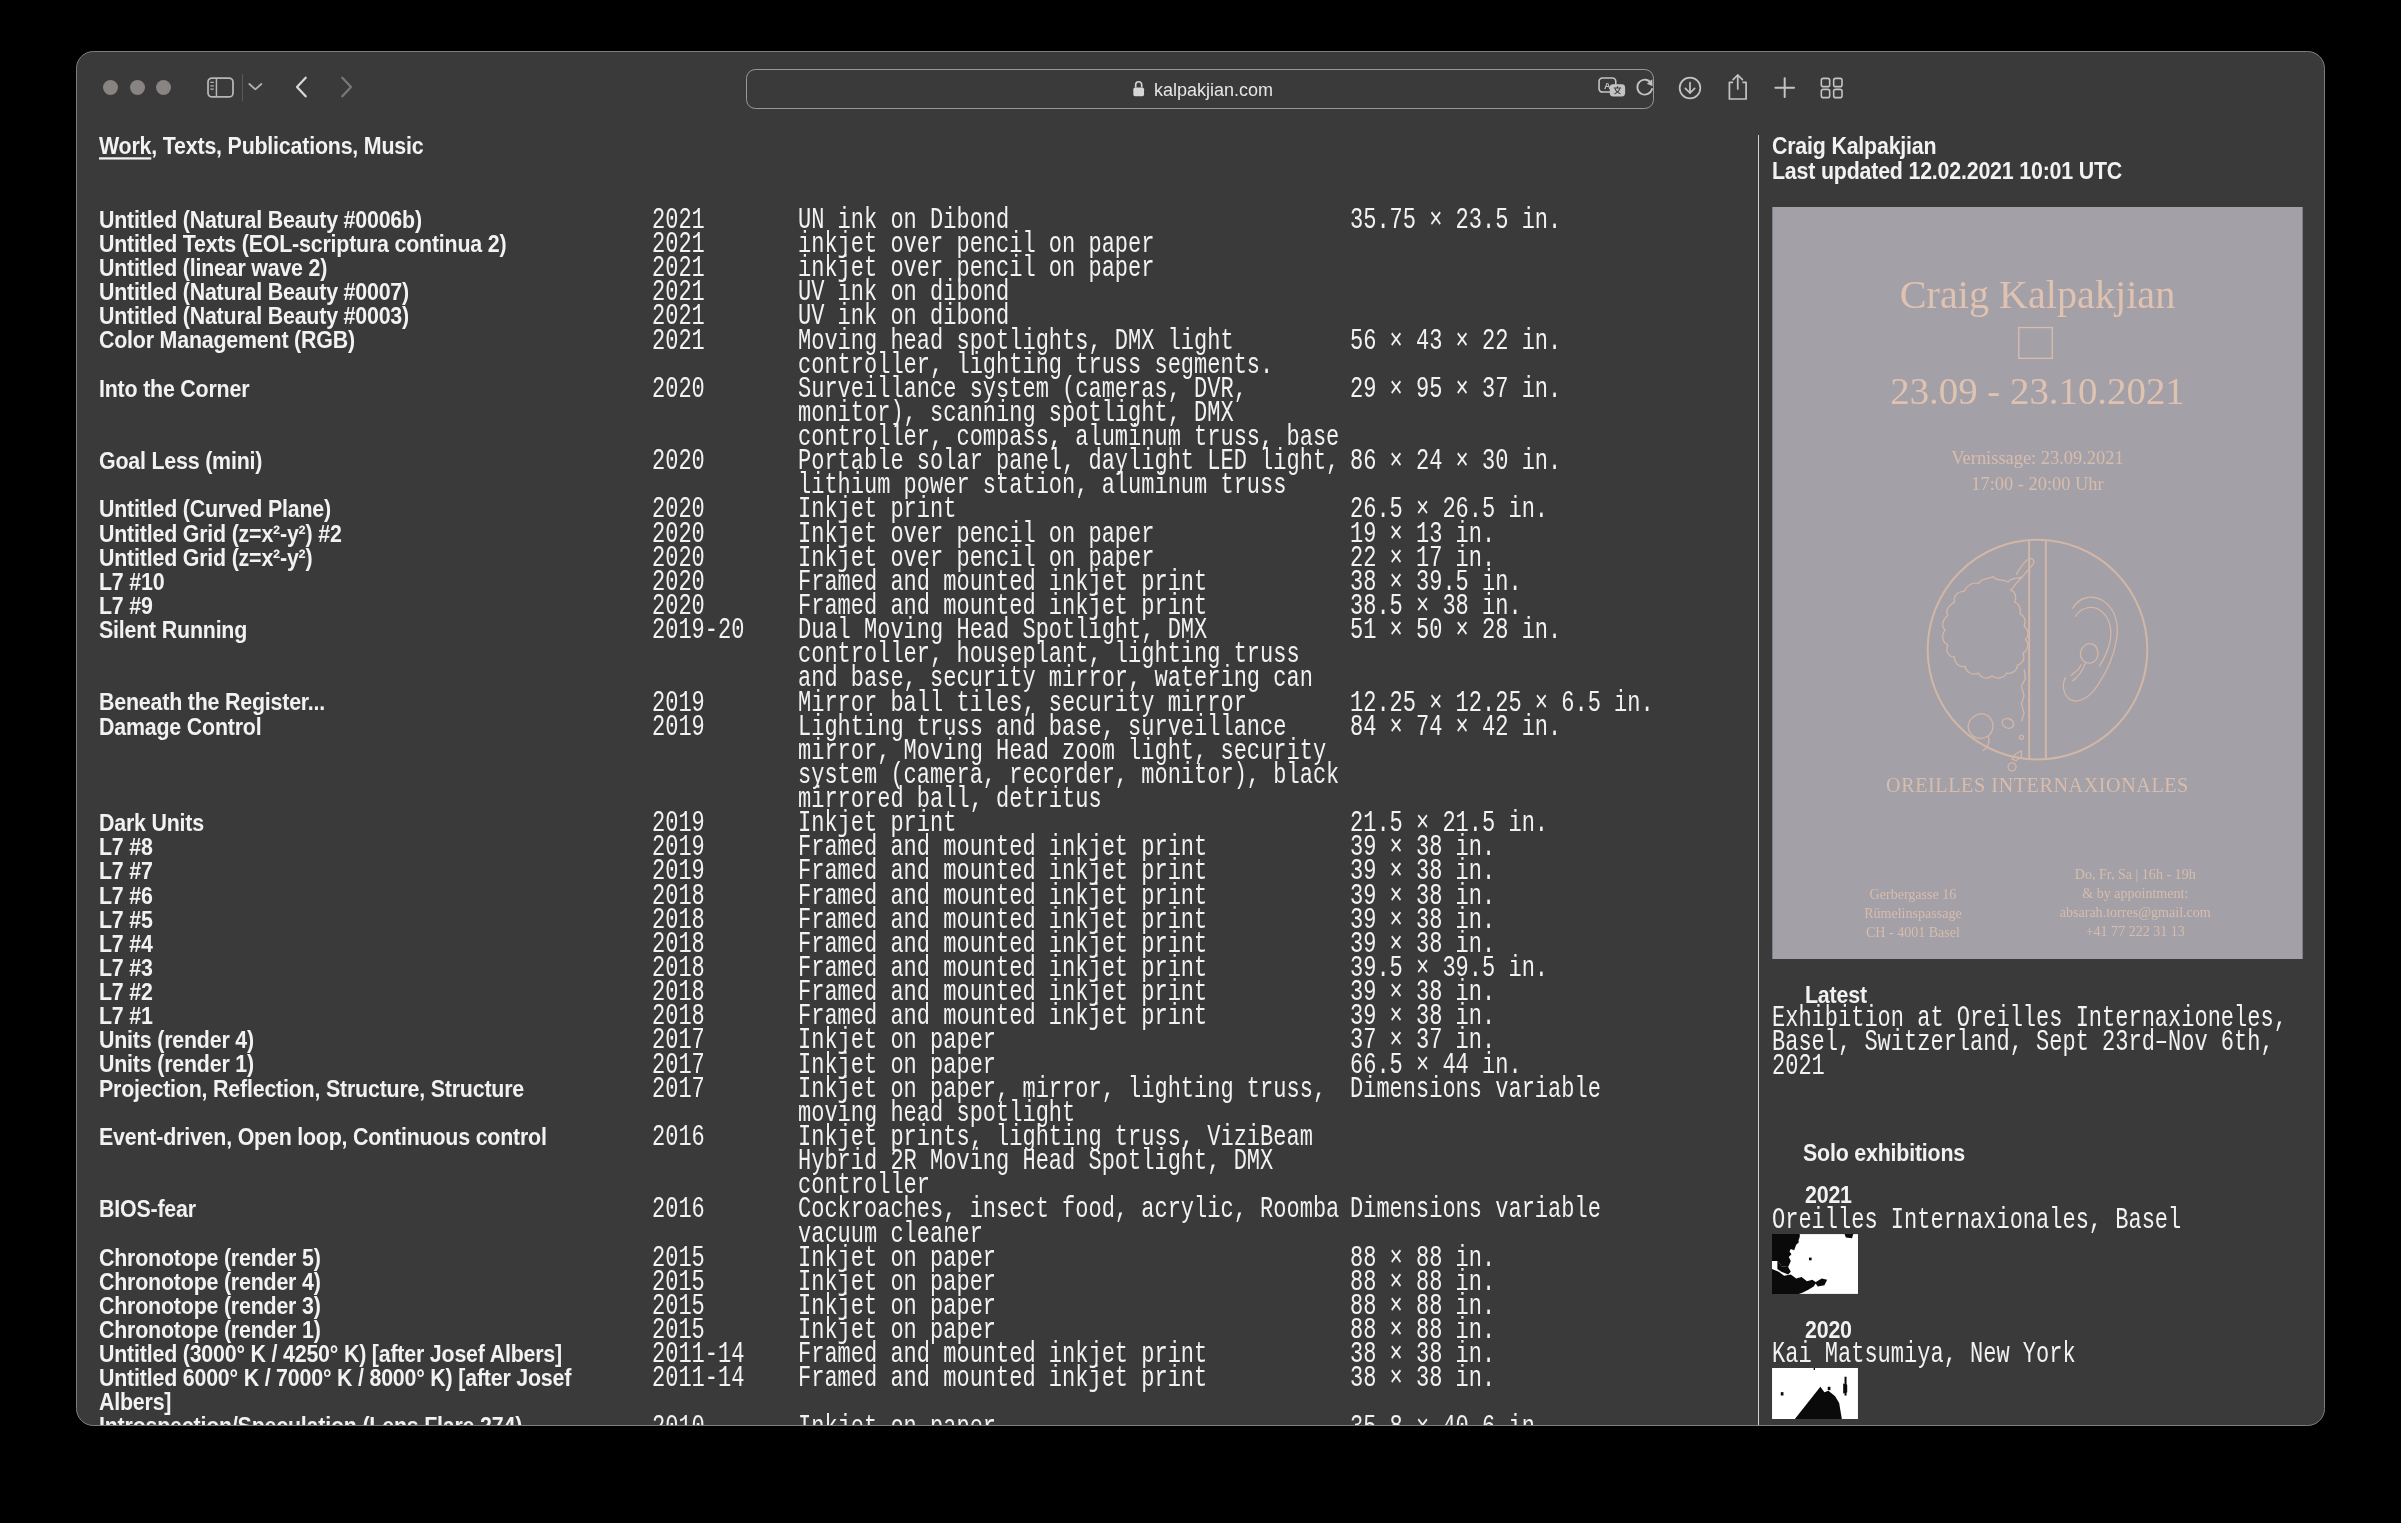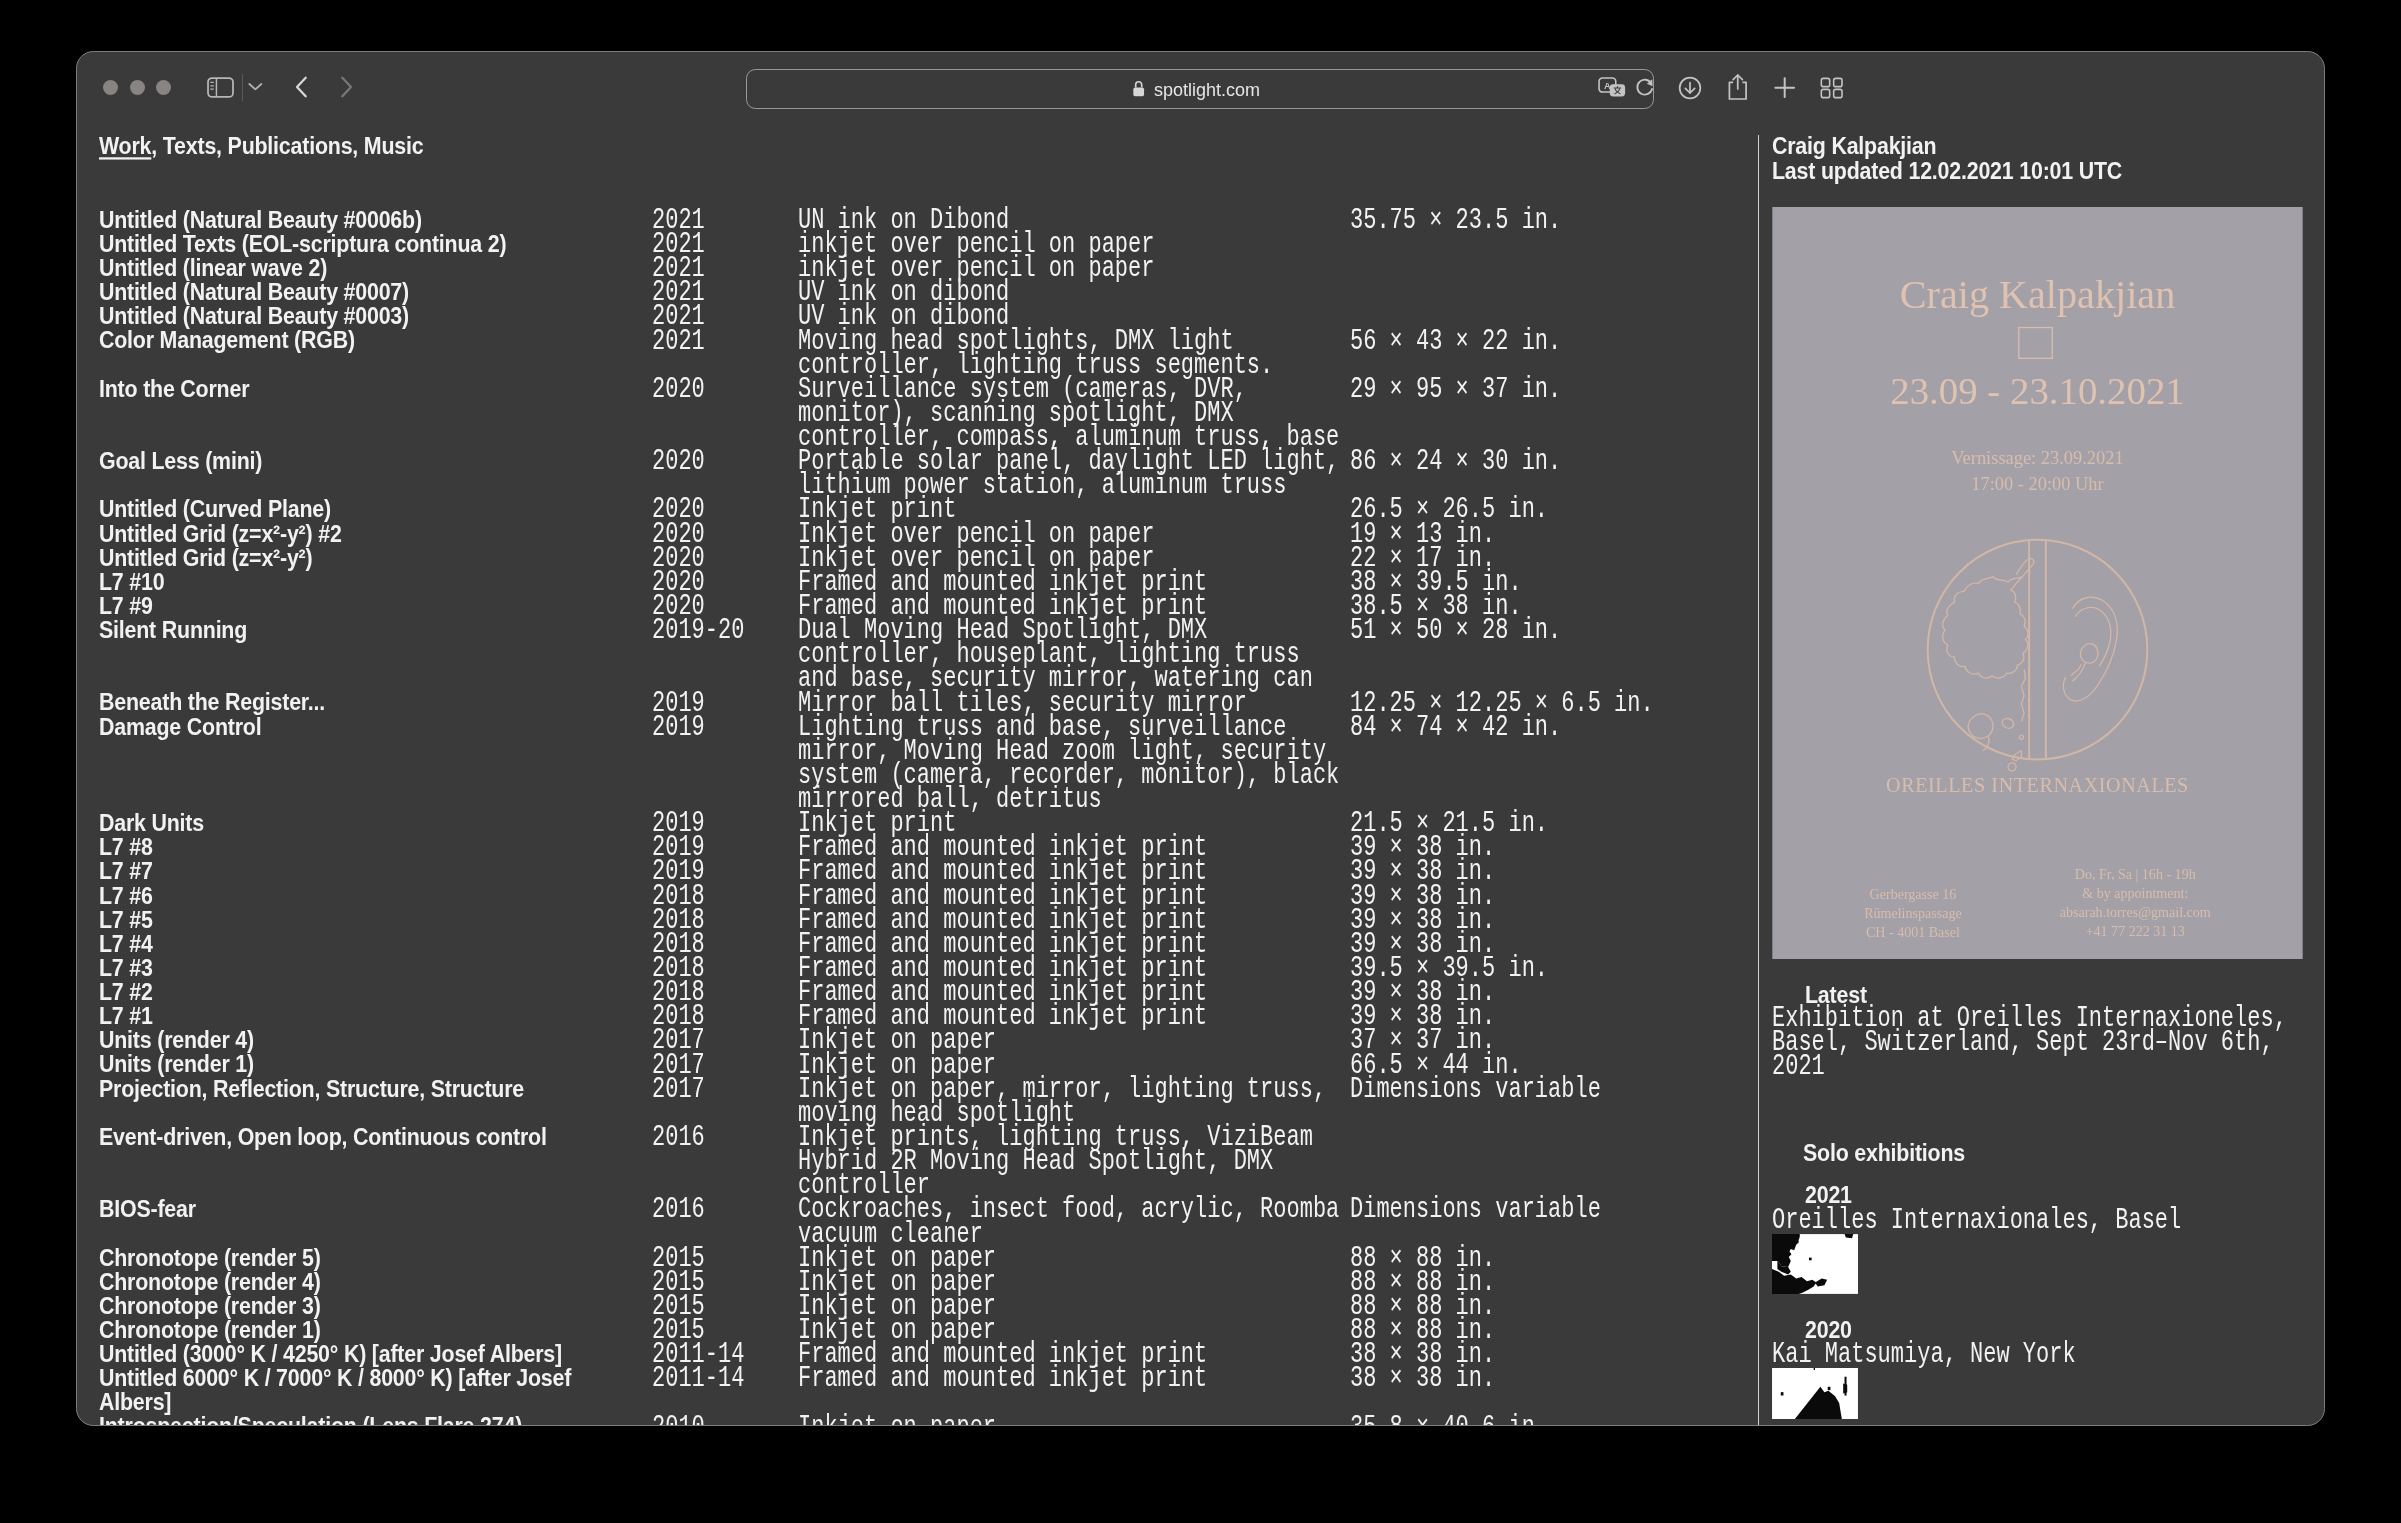--- a/index.html
+++ b/index.html
@@ -41,21 +41,21 @@
 <polyline points="19,4 6,18 19,32" fill="none" stroke="#d7d7d9" stroke-width="3.4" stroke-linecap="round" stroke-linejoin="round"></polyline>
 </svg>
 <svg class="ico" style="left:262px;top:23px" width="16" height="24" viewBox="0 0 24 36">
 <polyline points="5,4 18,18 5,32" fill="none" stroke="#77777a" stroke-width="3.4" stroke-linecap="round" stroke-linejoin="round"></polyline>
 </svg>
 <div class="urlbar"></div>
 <svg class="ico" style="left:1055px;top:28px" width="13.4" height="19" viewBox="0 0 20 28">
 <rect x="2" y="11" width="16" height="13" rx="2.5" fill="#d6d6d8"></rect>
 <path d="M5.5,11 v-4 a4.5,4.5 0 0 1 9,0 v4" fill="none" stroke="#d6d6d8" stroke-width="2.4"></path>
 </svg>
-<div class="urltext">spotlight.com</div>
+<div class="urltext">kalpakjian.com</div>
 <svg class="ico" style="left:1521px;top:25px" width="29.5" height="21.4" viewBox="0 0 44 32">
 <rect x="1.5" y="1.5" width="25" height="21" rx="5" fill="none" stroke="#c3c3c5" stroke-width="2.4"></rect>
 <text x="14" y="17.5" font-family="Liberation Sans" font-size="14" font-weight="bold" fill="#c3c3c5" text-anchor="middle">A</text>
 <rect x="17.5" y="11" width="23" height="18" rx="5" fill="#c3c3c5"></rect>
 <g stroke="#3a3a3b" stroke-width="1.6" fill="none">
 <line x1="23.5" y1="16.5" x2="34.5" y2="16.5"></line>
         <line x1="29" y1="14" x2="29" y2="17"></line>
 <path d="M25.5,17 c 1,4 5,7 8,8 M32.5,17 c -1,4 -5,7 -8,8"></path>
 </g>
 </svg>

